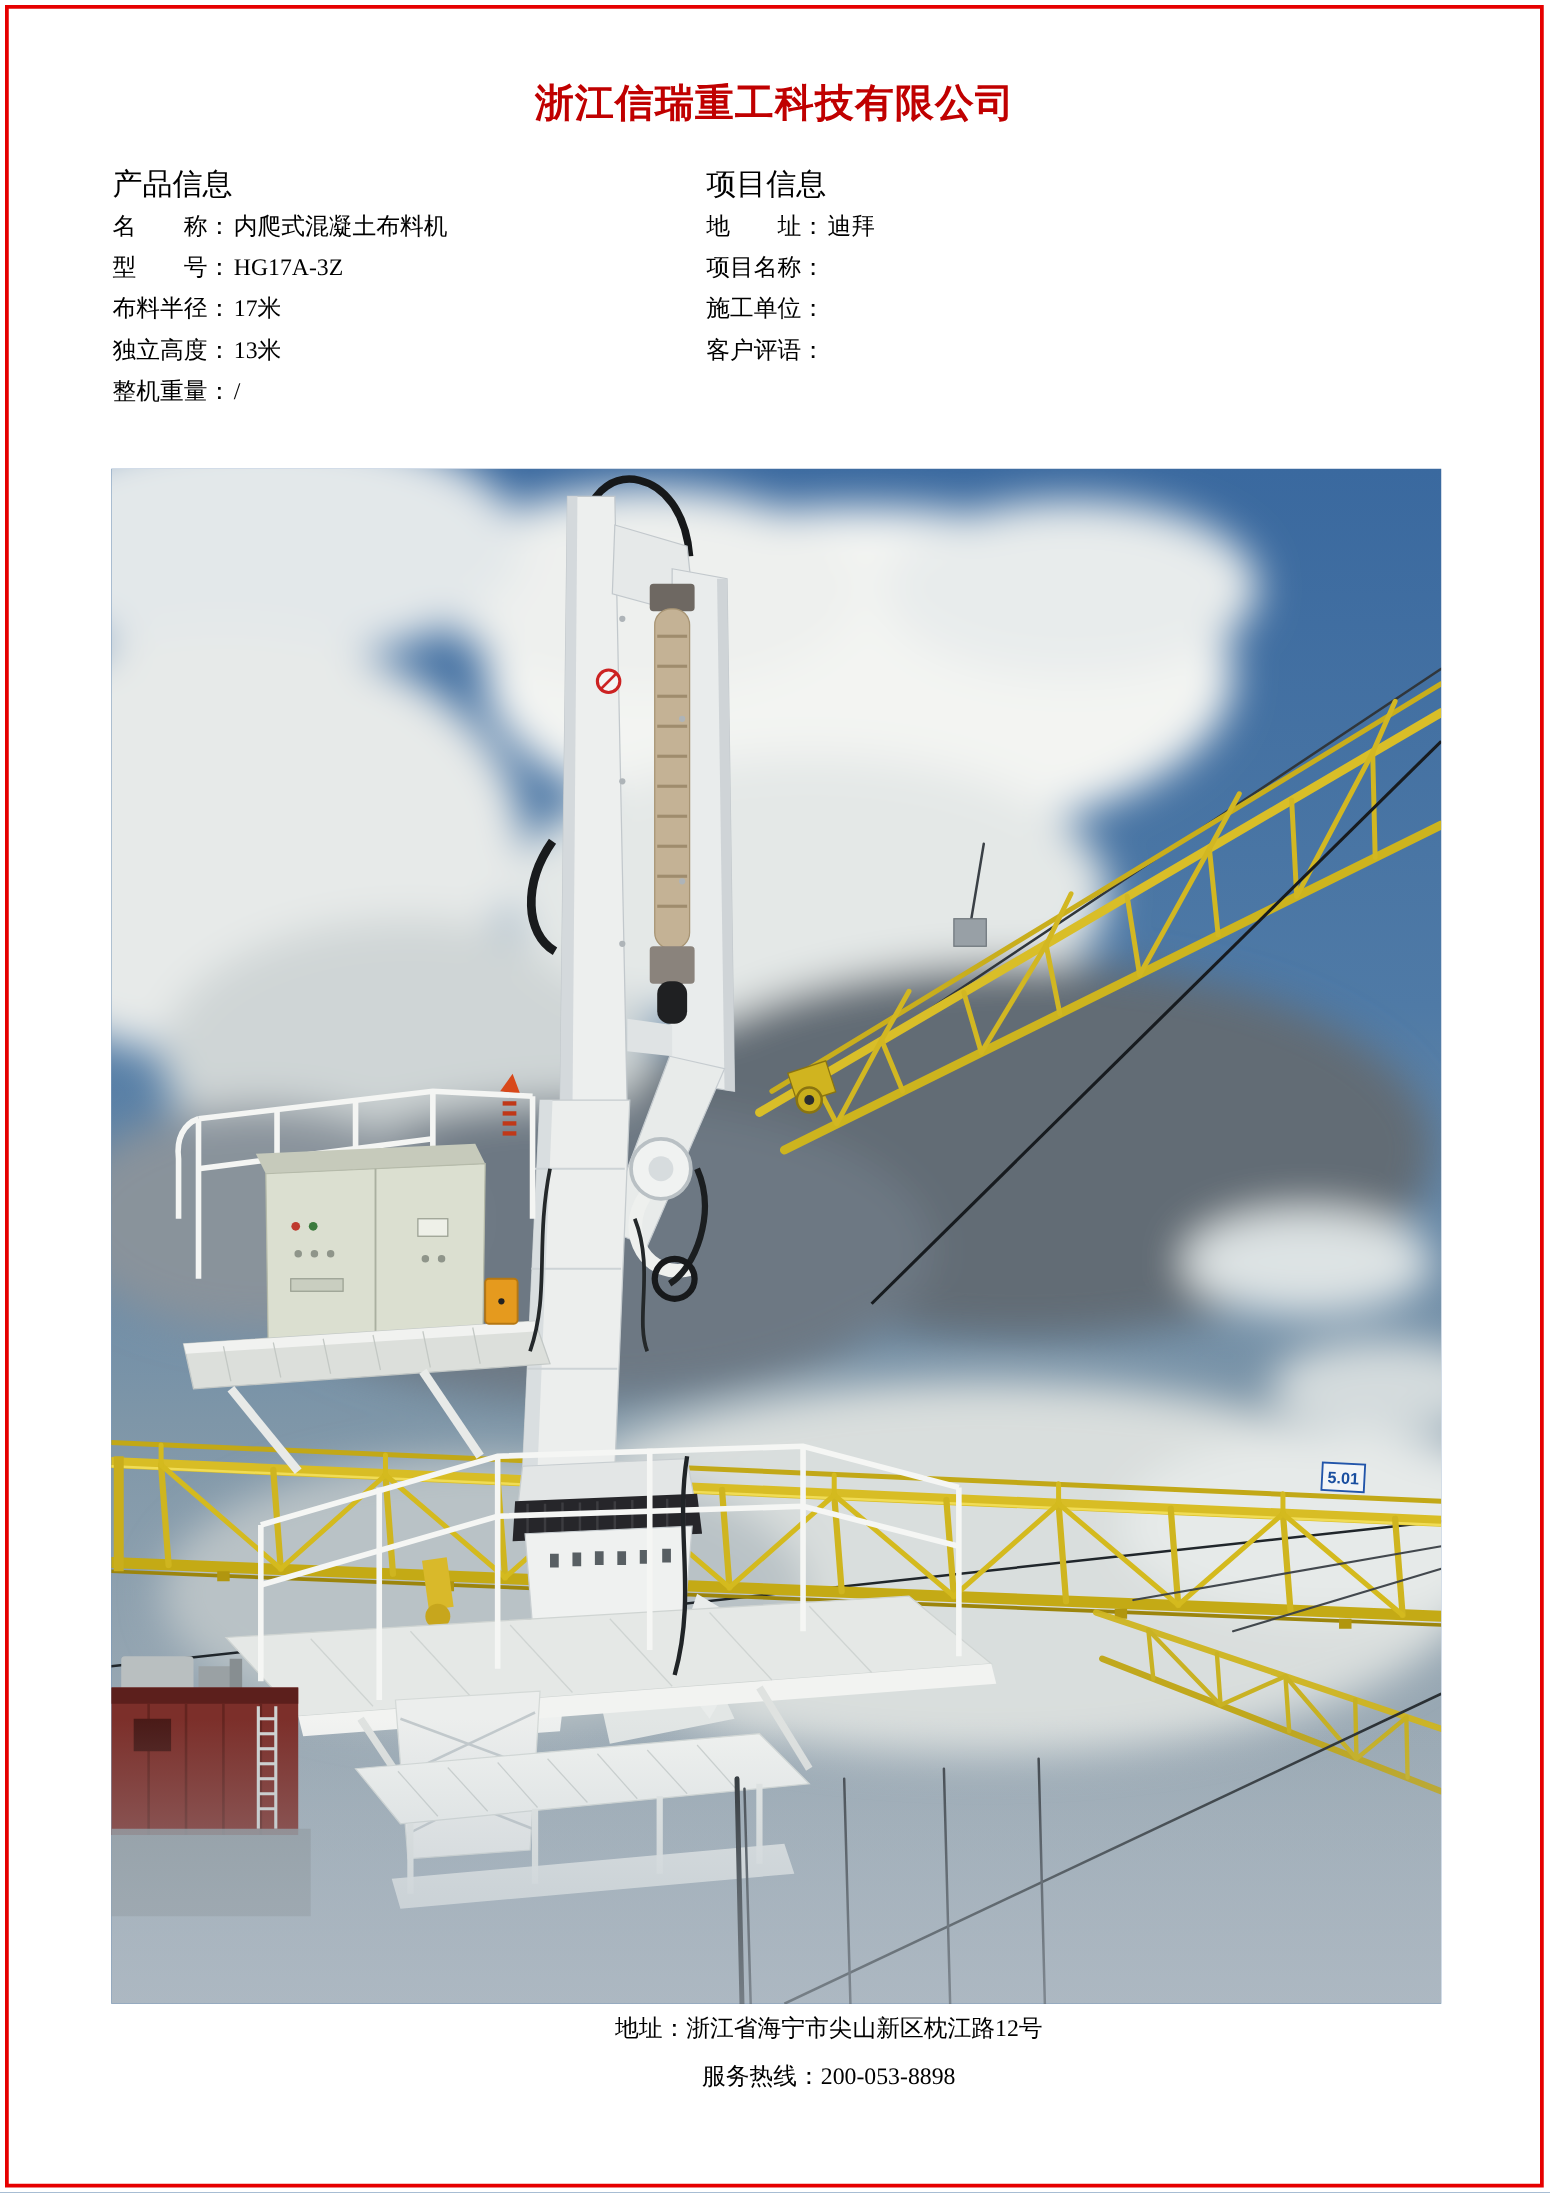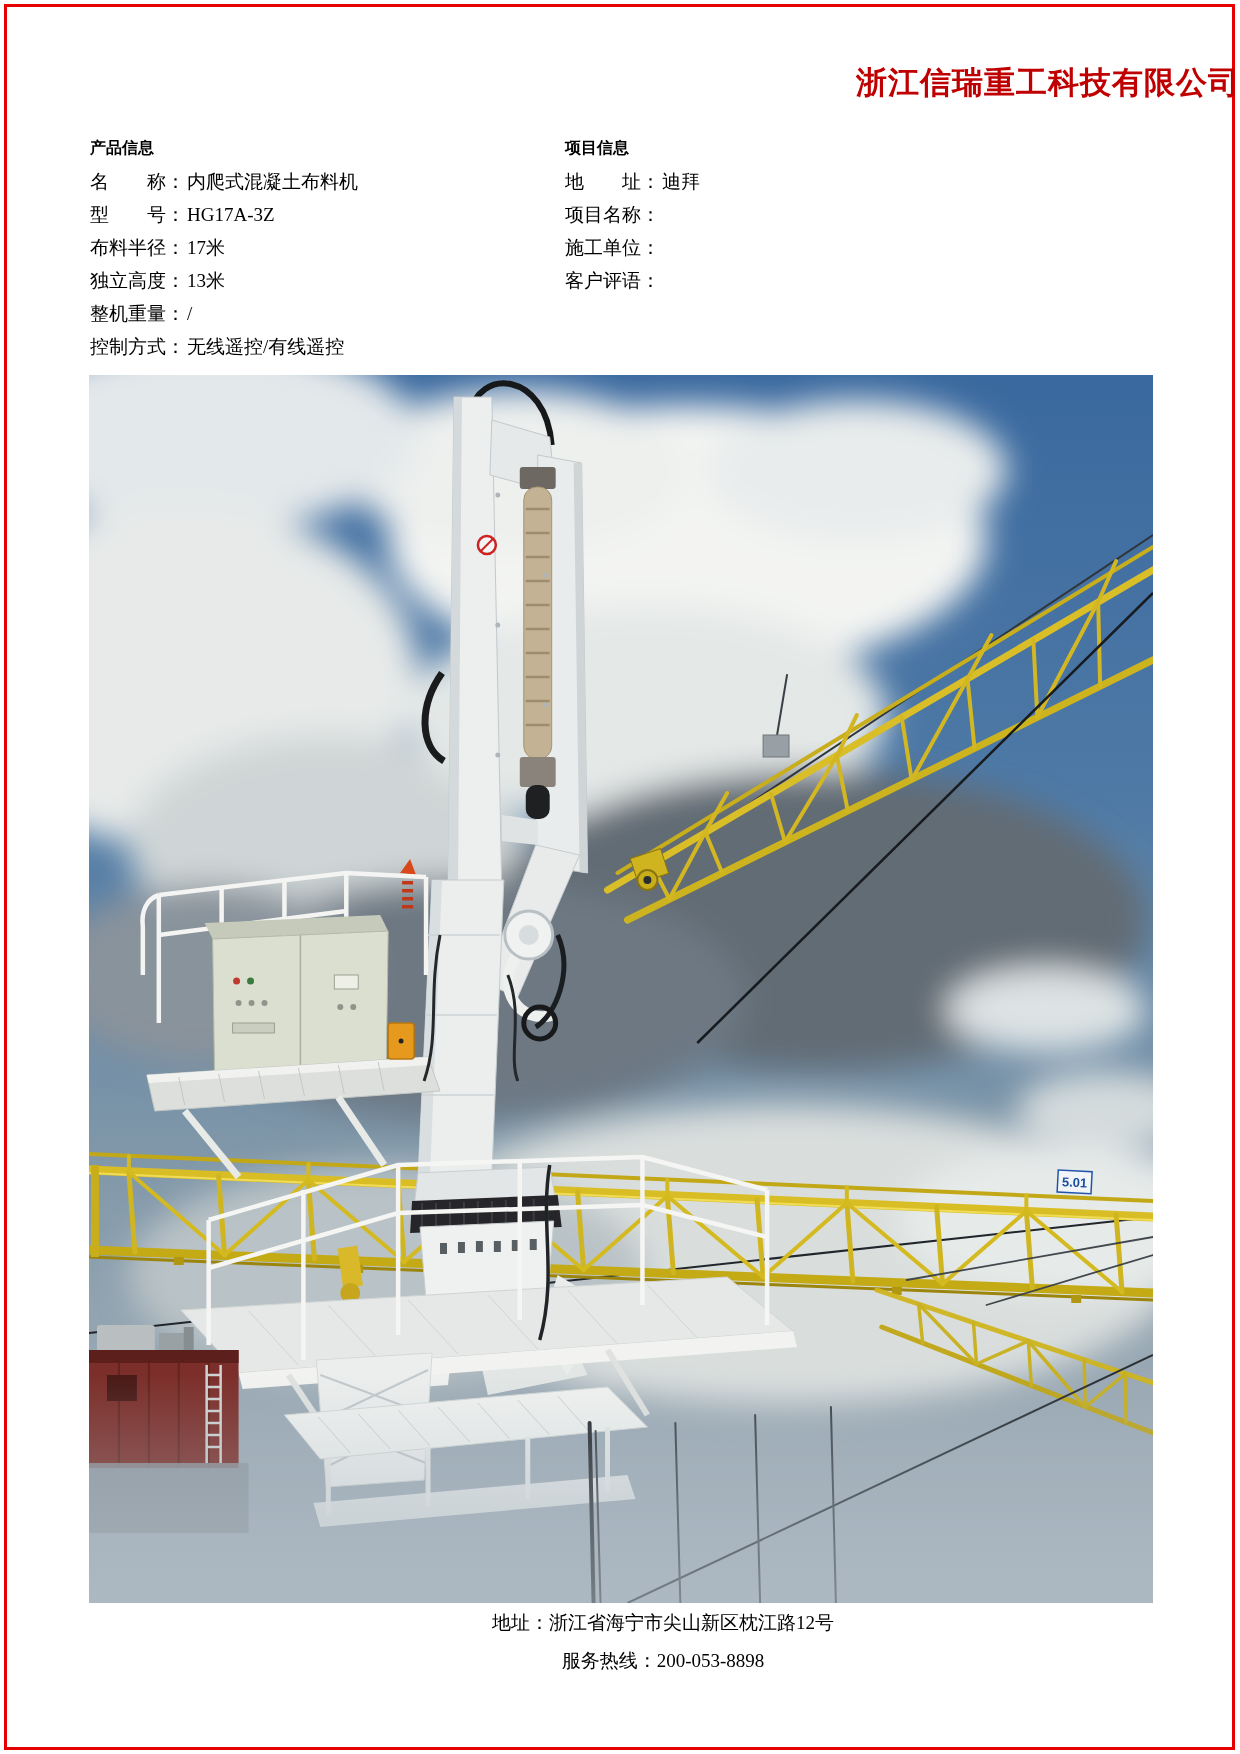--- a/index.html
+++ b/index.html
@@ -5,27 +5,27 @@
   html,body{margin:0;padding:0;}
   body{
     width:1240px;height:1754px;position:relative;background:#ffffff;
     font-family:"Liberation Serif","DejaVu Serif",serif;color:#000;overflow:hidden;
   }
   .page-border{
     position:absolute;left:4px;top:4px;right:5px;bottom:4px;
     border:3px solid var(--border-color,#e60000);pointer-events:none;
   }
   .company-title{
-    position:absolute;top:62px;left:0;width:100%;text-align:right;
+    position:absolute;top:62px;left:0;width:100%;text-align:center;
     font-size:31px;font-weight:bold;color:var(--title-color,#c00000);letter-spacing:1px;
   }
   .info-col{position:absolute;top:131px;font-size:19px;line-height:33px;}
   .info-col.left{left:90px;width:440px;}
   .info-col.right{left:565px;width:440px;}
-  .info-heading{font-weight:bold;font-size:16px;line-height:34px;}
+  .info-heading{font-weight:normal;font-size:24px;line-height:34px;}
   .info-row{white-space:nowrap;}
   .info-value{padding-left:2px;}
   .photo-frame{
     position:absolute;left:89px;top:375px;width:1064px;height:1228px;
     overflow:hidden;background:#4f7aa6;
   }
   .photo-frame svg{display:block;width:100%;height:100%;}
   .footer-line{position:absolute;left:0;width:100%;text-align:center;font-size:19px;margin-left:43px;}
   .footer-line.address{top:1610px;}
   .footer-line.hotline{top:1648px;}
@@ -37,21 +37,20 @@
 
 <div class="company-title">浙江信瑞重工科技有限公司</div>
 
 <div class="info-col left">
   <div class="info-heading">产品信息</div>
   <div class="info-row"><span class="info-label">名　　称：</span><span class="info-value">内爬式混凝土布料机</span></div>
   <div class="info-row"><span class="info-label">型　　号：</span><span class="info-value">HG17A-3Z</span></div>
   <div class="info-row"><span class="info-label">布料半径：</span><span class="info-value">17米</span></div>
   <div class="info-row"><span class="info-label">独立高度：</span><span class="info-value">13米</span></div>
   <div class="info-row"><span class="info-label">整机重量：</span><span class="info-value">/</span></div>
-  <div class="info-row"><span class="info-label">控制方式：</span><span class="info-value">无线遥控/有线遥控</span></div>
 </div>
 
 <div class="info-col right">
   <div class="info-heading">项目信息</div>
   <div class="info-row"><span class="info-label">地　　址：</span><span class="info-value">迪拜</span></div>
   <div class="info-row"><span class="info-label">项目名称：</span><span class="info-value"></span></div>
   <div class="info-row"><span class="info-label">施工单位：</span><span class="info-value"></span></div>
   <div class="info-row"><span class="info-label">客户评语：</span><span class="info-value"></span></div>
 </div>
 

